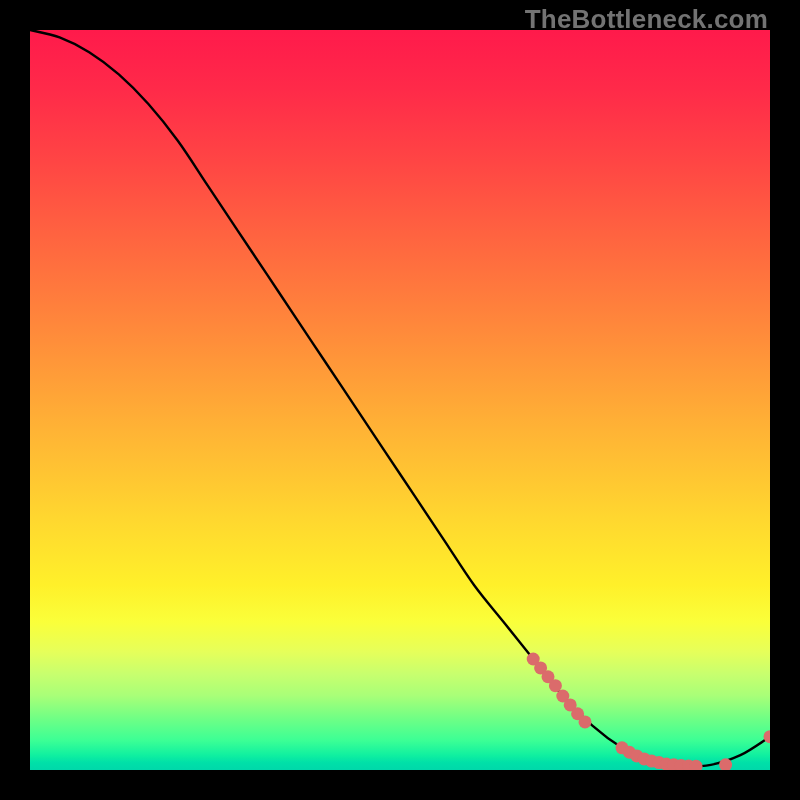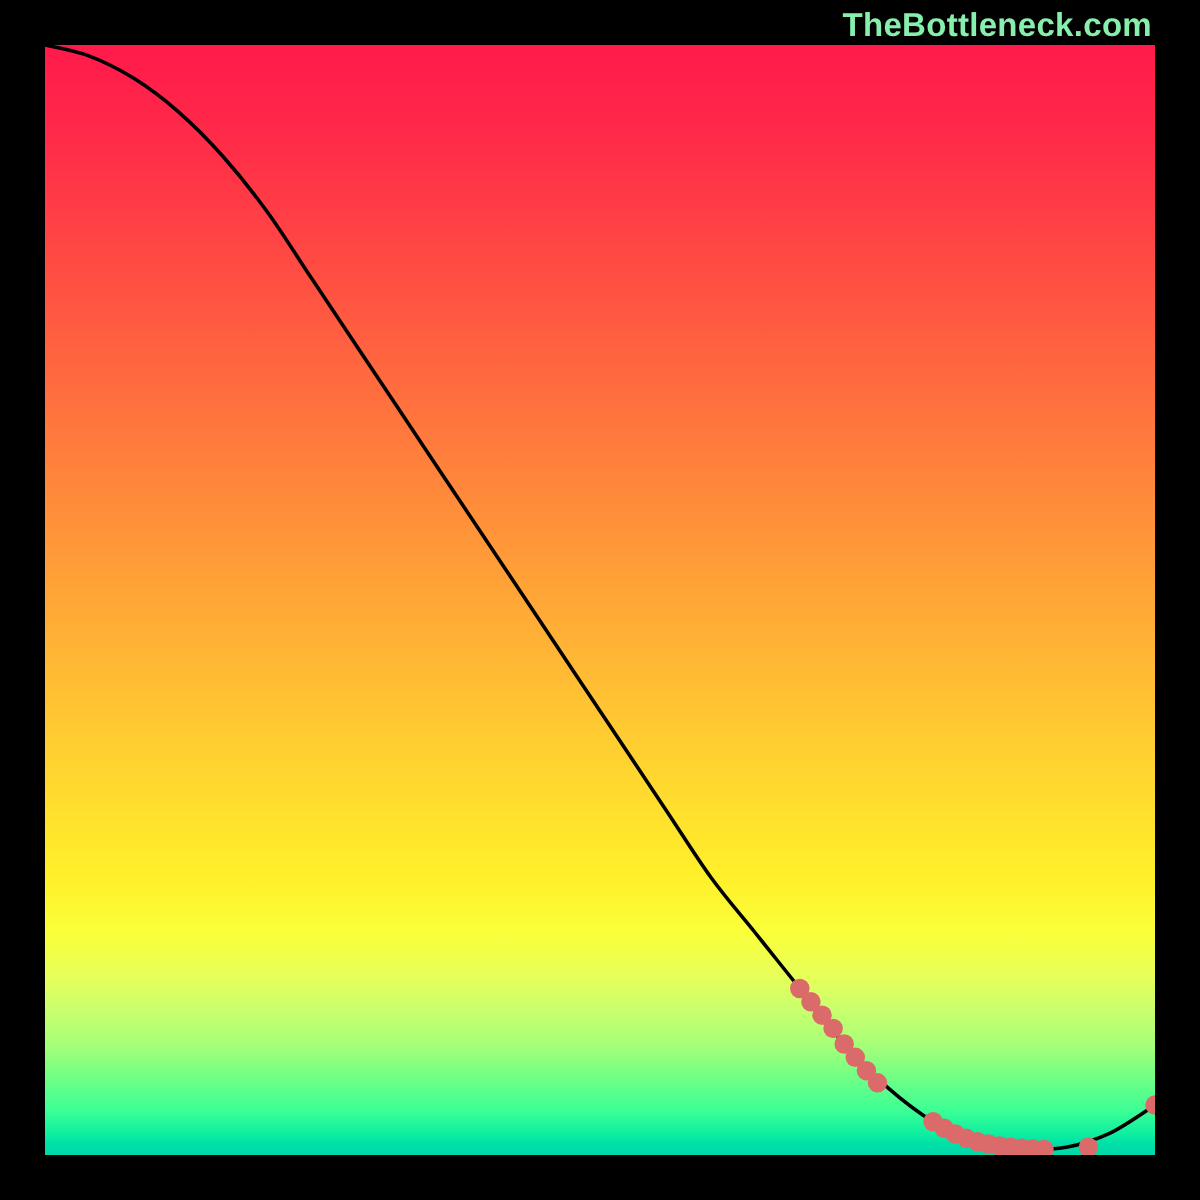--- a/index.html
+++ b/index.html
@@ -46,22 +46,22 @@
       #3cff95 96%,
       #10f0a0 98%,
       #00e0a8 99%,
       #00d8aa 100%
     );
   }
   .watermark {
     position: absolute;
     top: 4px;
     right: 32px;
-    color: #86efac;
-    font-size: 22px;
+    color: #737373;
+    font-size: 26px;
     font-weight: 600;
     letter-spacing: 0.2px;
     user-select: none;
   }
   svg {
     position: absolute;
     inset: 0;
   }
 </style>
 </head>

